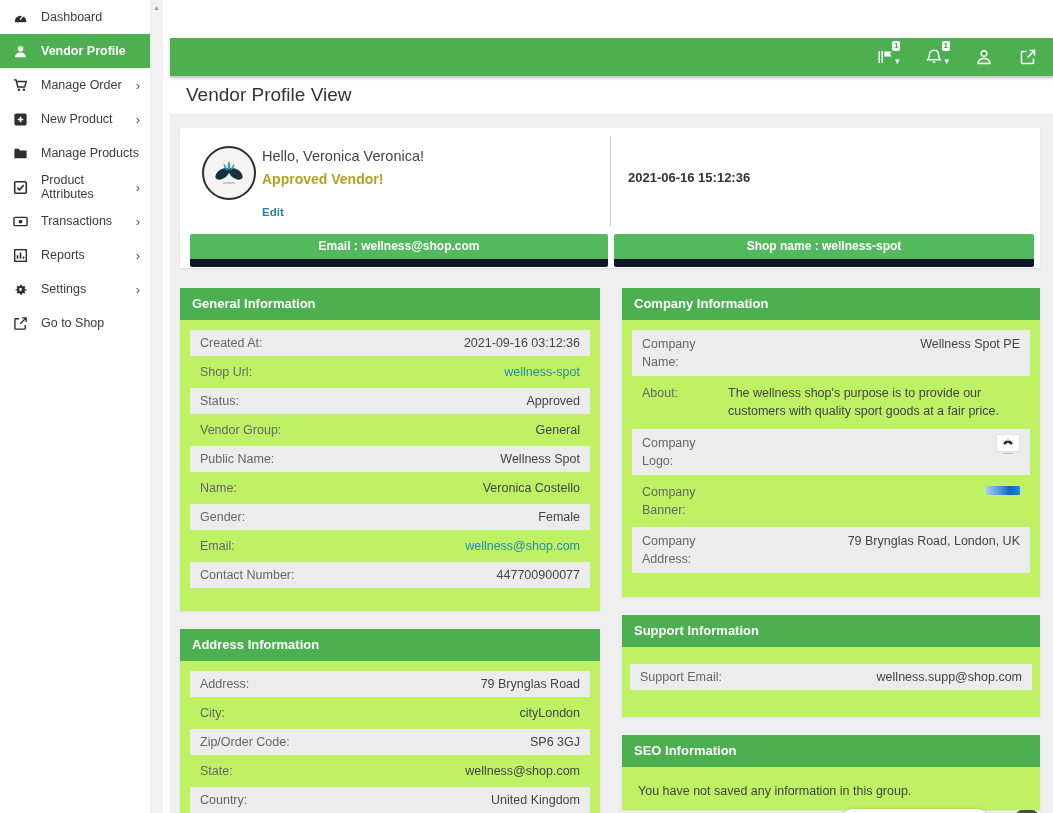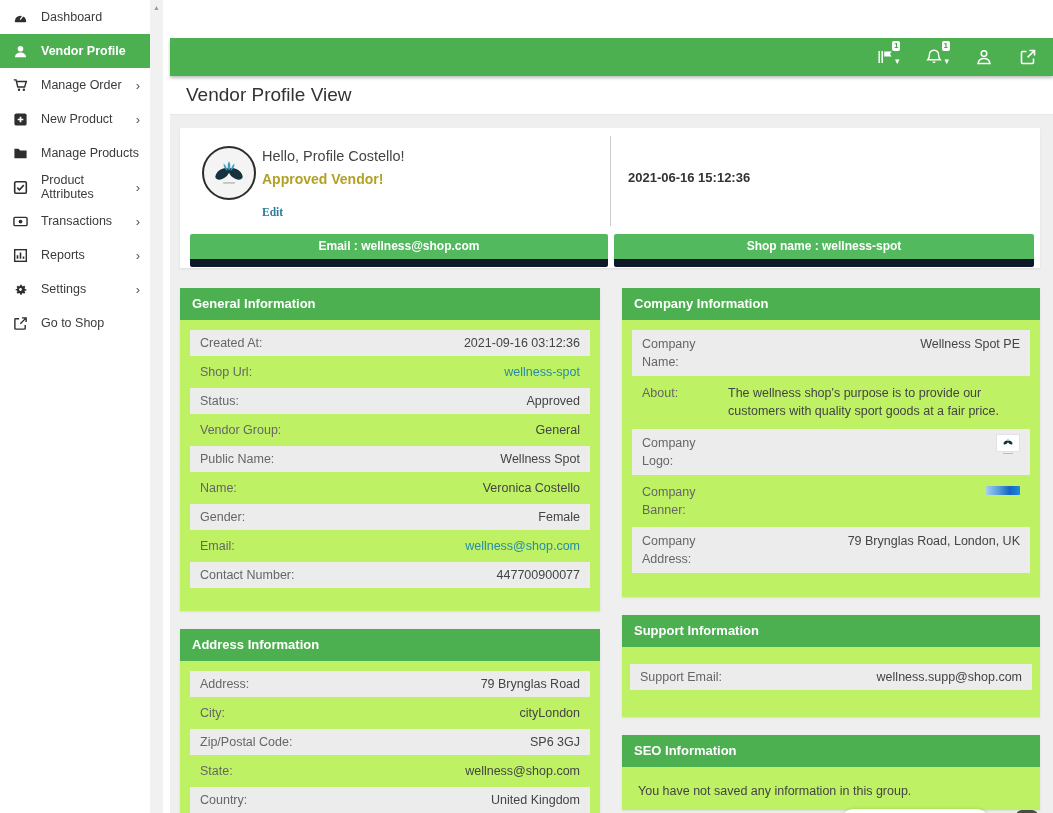--- a/index.html
+++ b/index.html
@@ -44,21 +44,21 @@
 
   
   .hello-card{position:absolute;left:10px;top:13px;width:860px;height:140px;background:#fff;
               box-shadow:0 1px 2px rgba(0,0,0,.08);}
   .avatar{position:absolute;left:22px;top:18px;width:50px;height:50px;border:2px solid #2c2c2c;
           border-radius:50%;background:#f4f4f4;display:flex;align-items:center;justify-content:center;}
   .avatar svg{width:40px;height:40px;display:block;}
   .hello-text{position:absolute;left:82px;top:20px;}
   .greeting{font-size:14.5px;color:#444;margin-bottom:7px;}
   .approved{font-size:14px;font-weight:bold;color:#b3a125;margin-bottom:15px;}
-  .edit-link{font-size:11.5px;font-weight:bold;color:#2a7f9e;cursor:pointer;text-decoration:none;font-family:Liberation Serif, serif;}
+  .edit-link{font-size:11.5px;font-weight:bold;color:#2a7f9e;cursor:pointer;text-decoration:none;}
   .vdivider{position:absolute;left:430px;top:8px;height:90px;border-left:1px solid #ccc;}
   .datetime{position:absolute;left:448px;top:42px;font-size:13px;font-weight:bold;color:#333;}
   .gbtn{position:absolute;top:106px;height:25px;line-height:25px;background:#53b95e;
         border-bottom:8px solid #0f172a;color:#fff;font-weight:bold;font-size:12px;
         text-align:center;border-radius:2px;cursor:pointer;text-decoration:none;}
   .email-btn{left:10px;width:418px;}
   .shop-btn{left:434px;width:420px;}
 
   
   .col-left{position:absolute;left:10px;top:173px;width:420px;}
@@ -245,21 +245,21 @@
         <svg viewBox="0 0 48 48">
           <ellipse cx="16" cy="25" rx="9.5" ry="5.5" transform="rotate(-35 16 25)" fill="#16323f"></ellipse>
           <ellipse cx="32" cy="25" rx="9.5" ry="5.5" transform="rotate(35 32 25)" fill="#16323f"></ellipse>
           <path d="M24 10c-2.2 3.4-2.2 8 0 11.4 2.2-3.4 2.2-8 0-11.4z" fill="#3e9dc0"></path>
           <path d="M17.5 12.5c-.2 3.4 1.4 6.8 4.6 9-.3-3.4-1.9-6.8-4.6-9z" fill="#3e9dc0"></path>
           <path d="M30.5 12.5c.2 3.4-1.4 6.8-4.6 9 .3-3.4 1.9-6.8 4.6-9z" fill="#3e9dc0"></path>
           <rect x="17" y="35" width="14" height="1.8" fill="#b9b9b9"></rect>
         </svg>
       </div>
       <div class="hello-text">
-        <div class="greeting">Hello, Profile Costello!</div>
+        <div class="greeting">Hello, Veronica Veronica!</div>
         <div class="approved">Approved Vendor!</div>
         <a class="edit-link">Edit</a>
       </div>
       <div class="vdivider"></div>
       <div class="datetime">2021-06-16 15:12:36</div>
       <a class="gbtn email-btn">Email : wellness@shop.com</a>
       <a class="gbtn shop-btn">Shop name : wellness-spot</a>
     </section>
 
     <div class="col-left">
@@ -310,21 +310,21 @@
         <div class="card-body">
           <div class="row odd">
               <span class="rlabel">Address:</span>
               <span class="rvalue">79 Brynglas Road</span>
             </div>
           <div class="row">
               <span class="rlabel">City:</span>
               <span class="rvalue">cityLondon</span>
             </div>
           <div class="row odd">
-              <span class="rlabel">Zip/Postal Code:</span>
+              <span class="rlabel">Zip/Order Code:</span>
               <span class="rvalue">SP6 3GJ</span>
             </div>
           <div class="row">
               <span class="rlabel">State:</span>
               <span class="rvalue">wellness@shop.com</span>
             </div>
           <div class="row odd">
               <span class="rlabel">Country:</span>
               <span class="rvalue">United Kingdom</span>
             </div>

